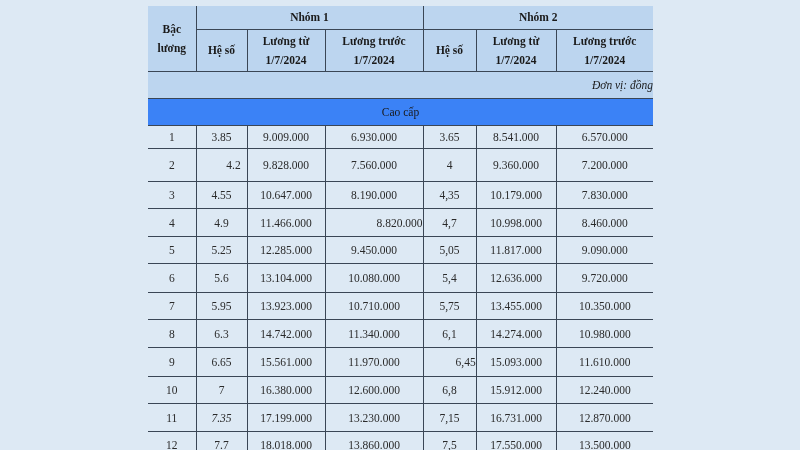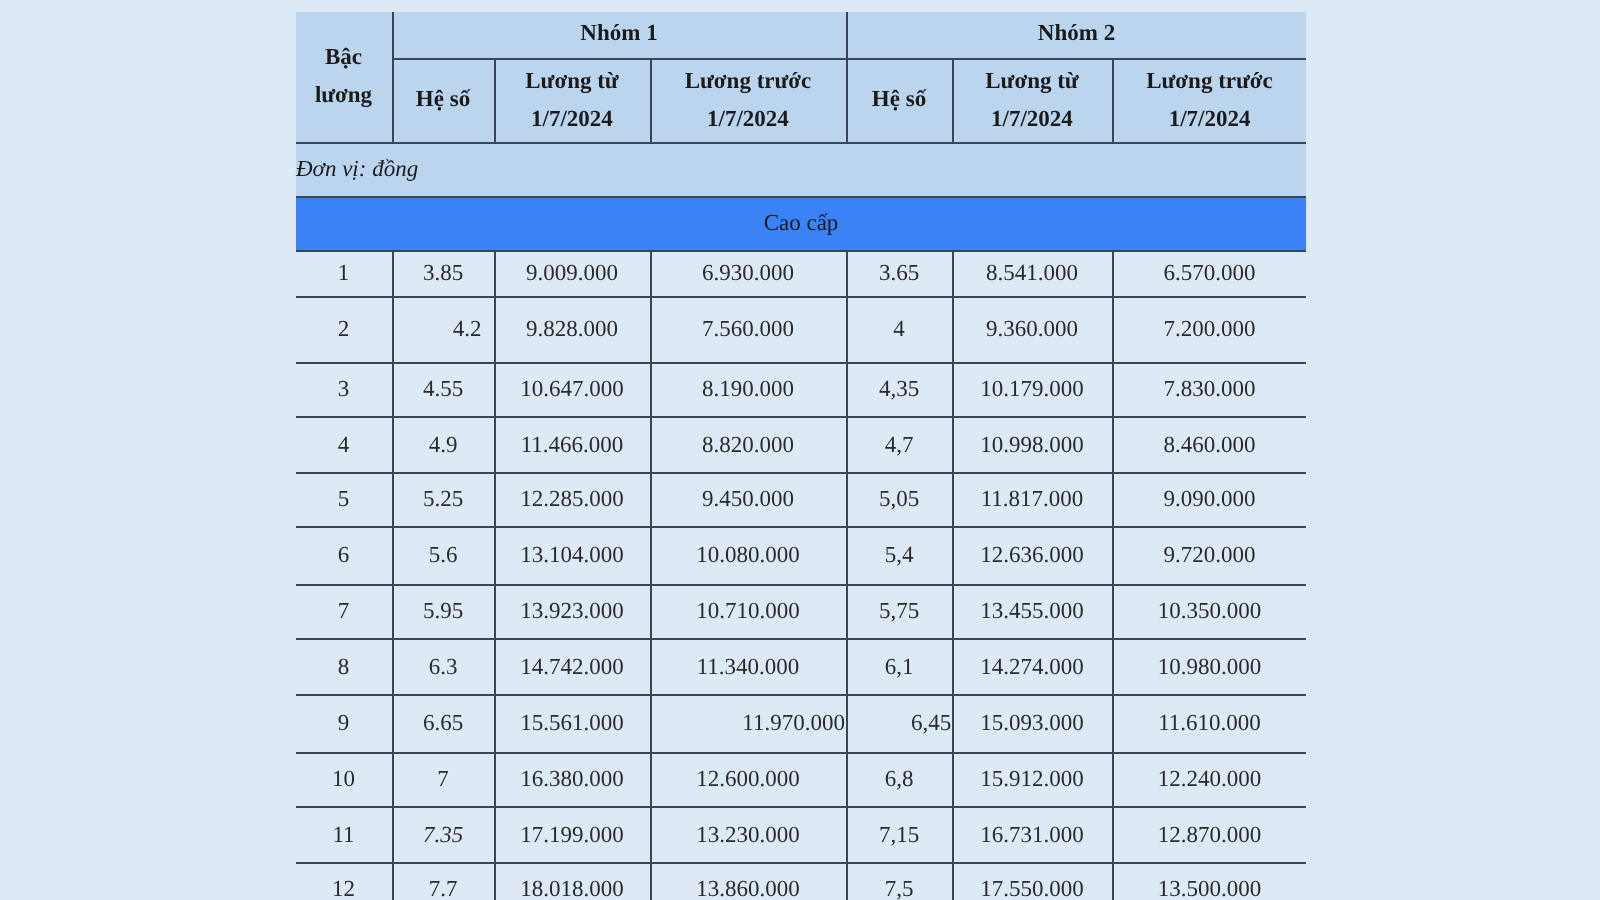--- a/index.html
+++ b/index.html
@@ -31,24 +31,24 @@
     line-height: 19px;
     border-left: 1.3px solid #3a4655;
     border-bottom: 1.3px solid #3a4655;
   }
   thead th.first { border-left: none; }
   thead tr.r1 th { height: 23px; }
   thead tr.r2 th { height: 41px; }
   .unit-row td {
     background: #bcd5ef;
     height: 26px;
-    text-align: left;
+    text-align: right;
     font-style: italic;
     font-size: 11.5px;
-    padding-right: 20px;
+    padding-right: 0;
     border-bottom: 1.3px solid #3a4655;
   }
   .section-row td {
     background: #3b82f6;
     height: 26px;
     font-size: 11.5px;
     color: #1a1a1a;
     border-bottom: 1.3px solid #3a4655;
   }
   tbody.data td {
@@ -137,21 +137,21 @@
           <td style="height: 26px;">10.647.000</td>
           <td style="height: 26px;">8.190.000</td>
           <td style="height: 26px;">4,35</td>
           <td style="height: 26px;">10.179.000</td>
           <td style="height: 26px;">7.830.000</td>
         </tr>
         <tr>
           <td class="first" style="height: 27px;">4</td>
           <td style="height: 27px;">4.9</td>
           <td style="height: 27px;">11.466.000</td>
-          <td style="height: 27px;">8.820.000</td>
+          <td style="height: 27px; text-align: right;">8.820.000</td>
           <td style="height: 27px; margin-left: 32px;">4,7</td>
           <td style="height: 27px;">10.998.000</td>
           <td style="height: 27px;">8.460.000</td>
         </tr>
         <tr>
           <td class="first" style="height: 26px;">5</td>
           <td style="height: 26px;">5.25</td>
           <td style="height: 26px;">12.285.000</td>
           <td style="height: 26px;">9.450.000</td>
           <td style="height: 26px;">5,05</td>
@@ -182,21 +182,21 @@
           <td style="height: 27px;">14.742.000</td>
           <td style="height: 27px;">11.340.000</td>
           <td style="height: 27px;">6,1</td>
           <td style="height: 27px;">14.274.000</td>
           <td style="height: 27px;">10.980.000</td>
         </tr>
         <tr>
           <td class="first" style="height: 28px;">9</td>
           <td style="height: 28px;">6.65</td>
           <td style="height: 28px;">15.561.000</td>
-          <td style="height: 28px; text-align: right;">11.970.000</td>
+          <td style="height: 28px;">11.970.000</td>
           <td style="height: 28px; padding-left: 32px;">6,45</td>
           <td style="height: 28px;">15.093.000</td>
           <td style="height: 28px;">11.610.000</td>
         </tr>
         <tr>
           <td class="first" style="height: 26px;">10</td>
           <td style="height: 26px;">7</td>
           <td style="height: 26px;">16.380.000</td>
           <td style="height: 26px;">12.600.000</td>
           <td style="height: 26px;">6,8</td>

